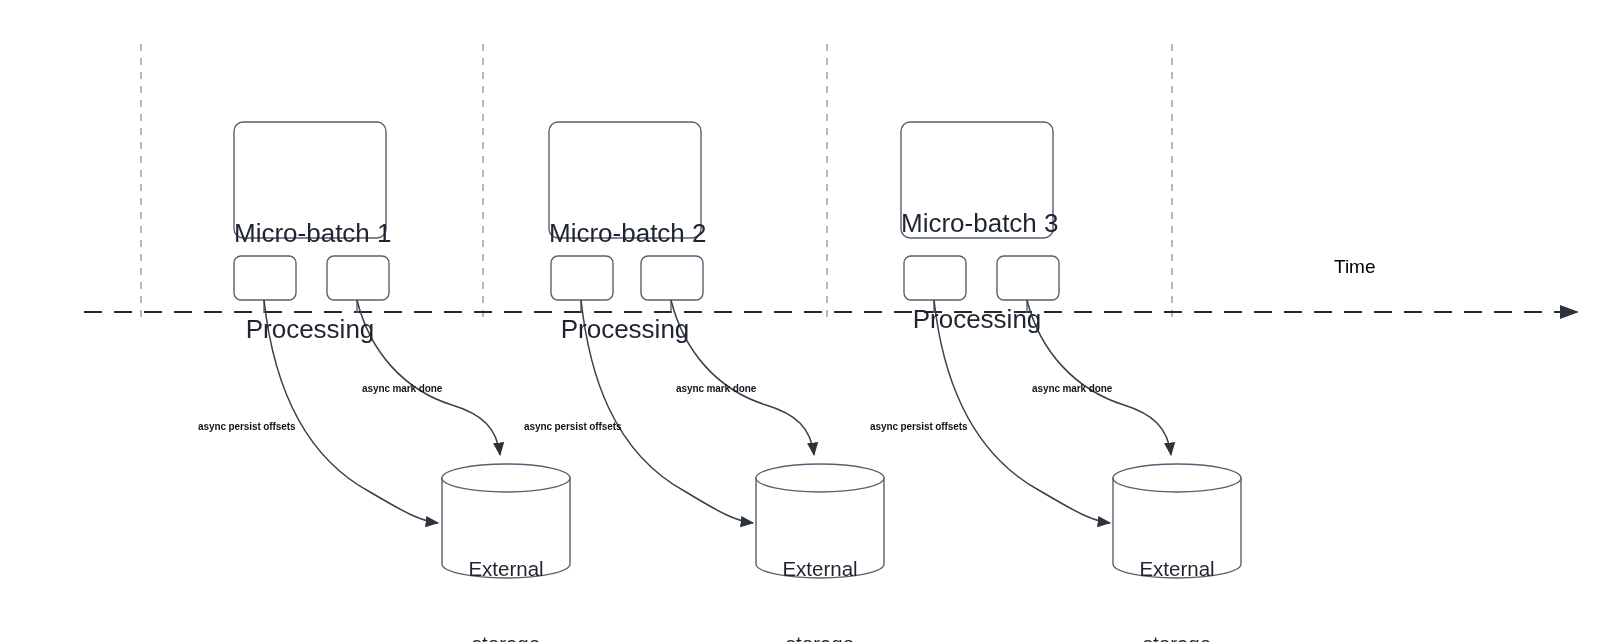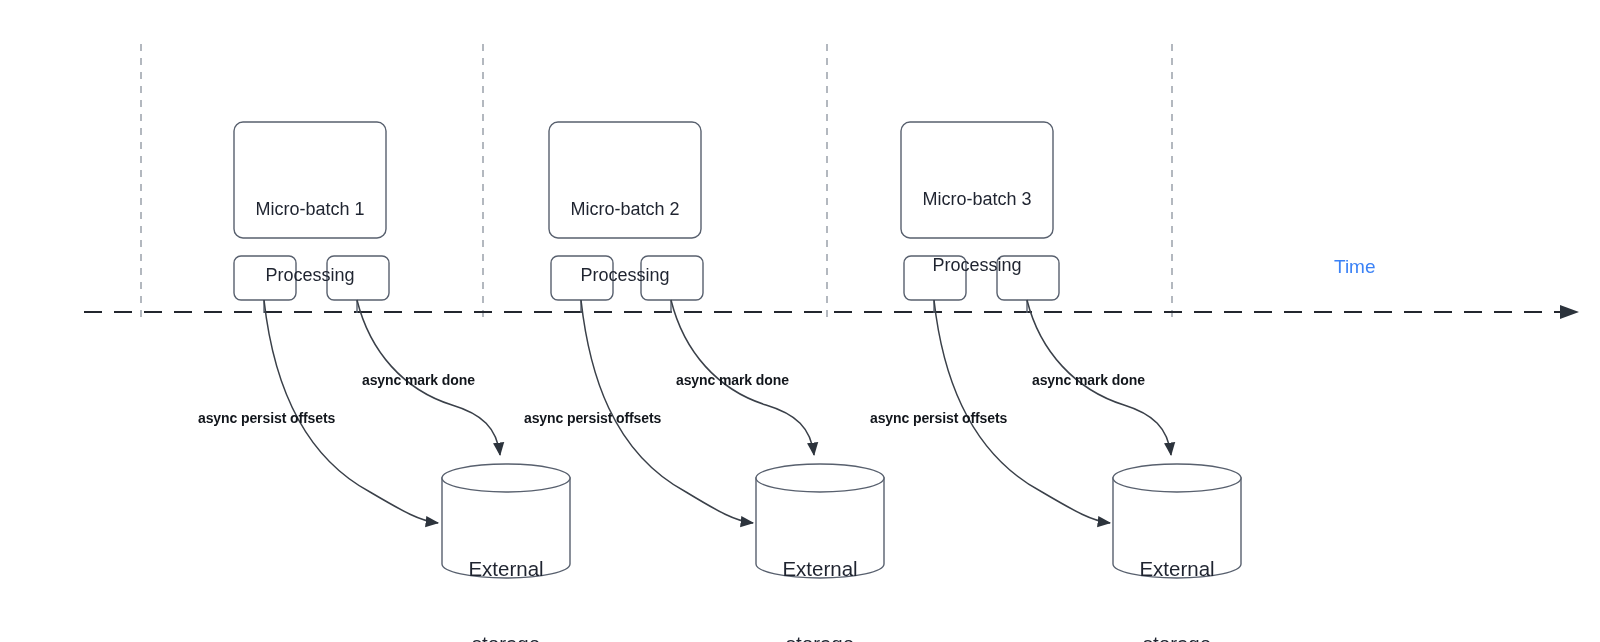--- a/index.html
+++ b/index.html
@@ -65,41 +65,42 @@
   }
   .arrow-fill {
     fill: #2c333c;
   }
   .txt {
     position: absolute;
     white-space: pre;
     line-height: 1.22;
   }
   .box-label {
-    font-size: 18px;
+    font-size: 26px;
     color: #1f2430;
     text-align: center;
     font-weight: 400;
   }
   .cyl-label {
     font-size: 20.5px;
     color: #1f2430;
     text-align: center;
     font-weight: 400;
   }
   .flow-label {
-    font-size: 14px;
+    font-size: 10px;
     font-weight: bold;
     color: #12161c;
     letter-spacing: -0.1px;
+    margin-top: 11px;
   }
   .time-label {
     font-size: 19px;
     font-weight: 400;
-    color: #3b82f6;
+    color: #000000;
   }
 </style>
 </head>
 <body>
 
 <div id="canvas">
 
   <svg id="diagram-svg" viewBox="0 0 1600 642">
     <defs>
       <marker id="arrowLeftIn" viewBox="0 0 12 10" refX="11" refY="5" markerWidth="9" markerHeight="8" orient="auto-start-reverse">

